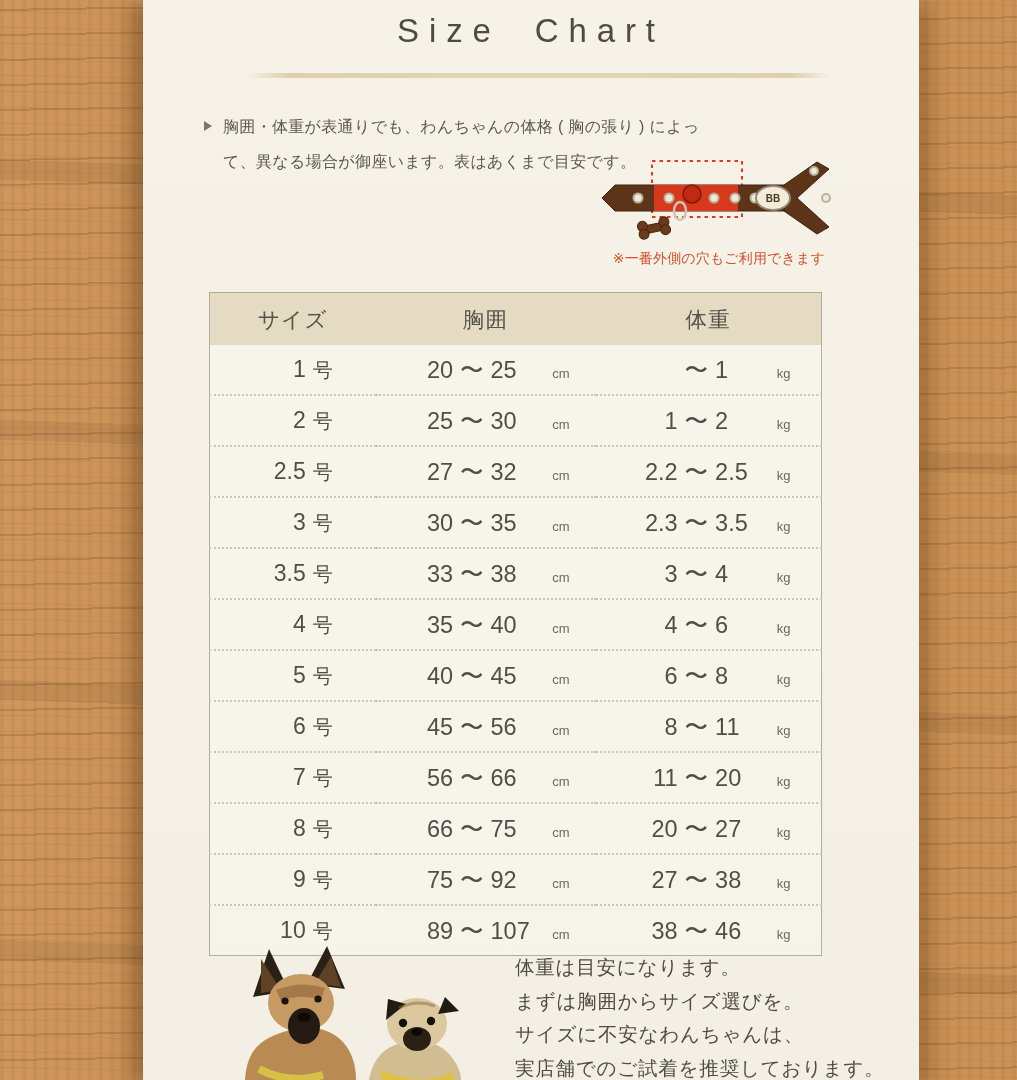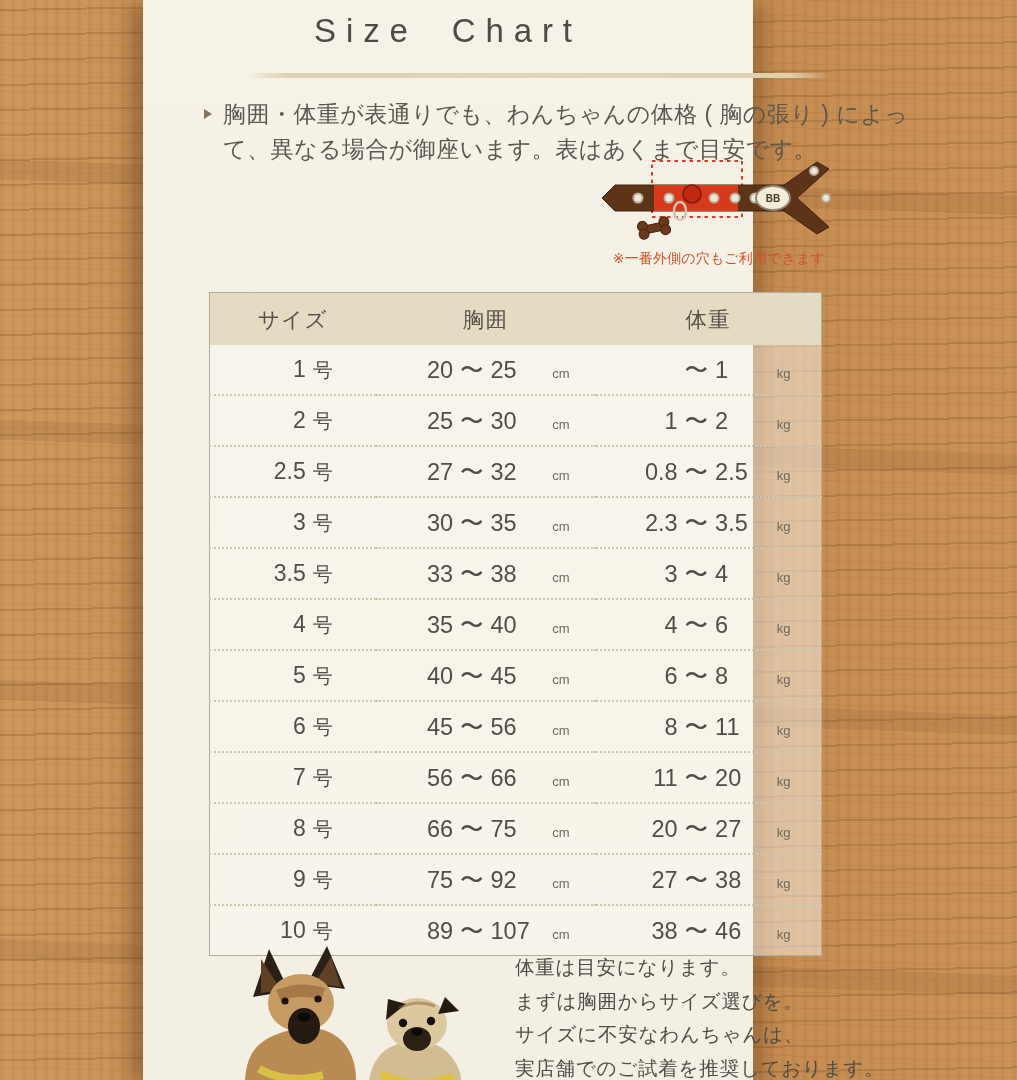--- a/index.html
+++ b/index.html
@@ -12,35 +12,35 @@
     position:absolute;inset:0;background-color:#c98e51;
     background-image:
       repeating-linear-gradient(179deg, rgba(104,64,28,0) 0 9px, rgba(104,64,28,.22) 9px 11px, rgba(104,64,28,0) 11px 25px),
       repeating-linear-gradient(181.5deg, rgba(146,96,44,0) 0 5px, rgba(146,96,44,.14) 5px 6px, rgba(146,96,44,0) 6px 16px),
       repeating-linear-gradient(90deg, rgba(60,35,14,.05) 0 4px, transparent 4px 11px),
       repeating-linear-gradient(2deg, transparent 0 120px, rgba(86,52,22,.10) 120px 140px, transparent 140px 260px),
       linear-gradient(90deg, rgba(255,232,195,.10), rgba(118,70,30,.10) 52%, rgba(255,236,200,.05));
   }
   
   .card{
-    position:absolute;left:143px;top:0;width:610px;height:1080px;
+    position:absolute;left:143px;top:0;width:776px;height:1080px;
     background:linear-gradient(180deg,#f6f2e8 0%,#f4f0e5 60%,#f3efe4 100%);
     box-shadow:-13px 4px 18px rgba(84,48,16,.38), 13px 4px 16px rgba(84,48,16,.28);
   }
   .title{
     position:absolute;top:12px;left:0;width:100%;text-align:center;
     font-size:33px;font-weight:500;color:#4c4b45;
     letter-spacing:.30em;word-spacing:.45em;
   }
   .divider{
     position:absolute;top:73px;left:104px;width:584px;height:5px;border-radius:3px;
     background:linear-gradient(90deg, rgba(223,210,176,0), #ded0ae 7%, #e2d6b6 50%, #ded0ae 93%, rgba(223,210,176,0));
   }
   
-  .note{position:absolute;color:#5b5850;font-size:23px;letter-spacing:.02em;}
+  .note{position:absolute;color:#5b5850;font-size:16px;letter-spacing:.02em;margin-top:12px;}
   .note .line{white-space:nowrap;line-height:35px;}
   .bullet{
     position:absolute;left:-19px;top:12px;width:0;height:0;
     border-left:8px solid #84745c;border-top:5px solid transparent;border-bottom:5px solid transparent;
   }
   .note1{left:80px;top:97px;}
   .note2{left:80px;top:170px;}
   
   .collar{position:absolute;left:449px;top:156px;width:244px;height:90px;}
   .collar-note{
@@ -201,21 +201,21 @@
       <td>
         <span class="range">
           <span class="min">27</span>
           <span class="tilde">〜</span>
           <span class="max">32</span>
           <span class="unit">cm</span>
         </span>
       </td>
       <td>
         <span class="range">
-          <span class="min">0.8</span>
+          <span class="min">2.2</span>
           <span class="tilde">〜</span>
           <span class="max">2.5</span>
           <span class="unit">kg</span>
         </span>
       </td>
     </tr>
 
     <tr>
       <td>
         <span class="size-cell">

